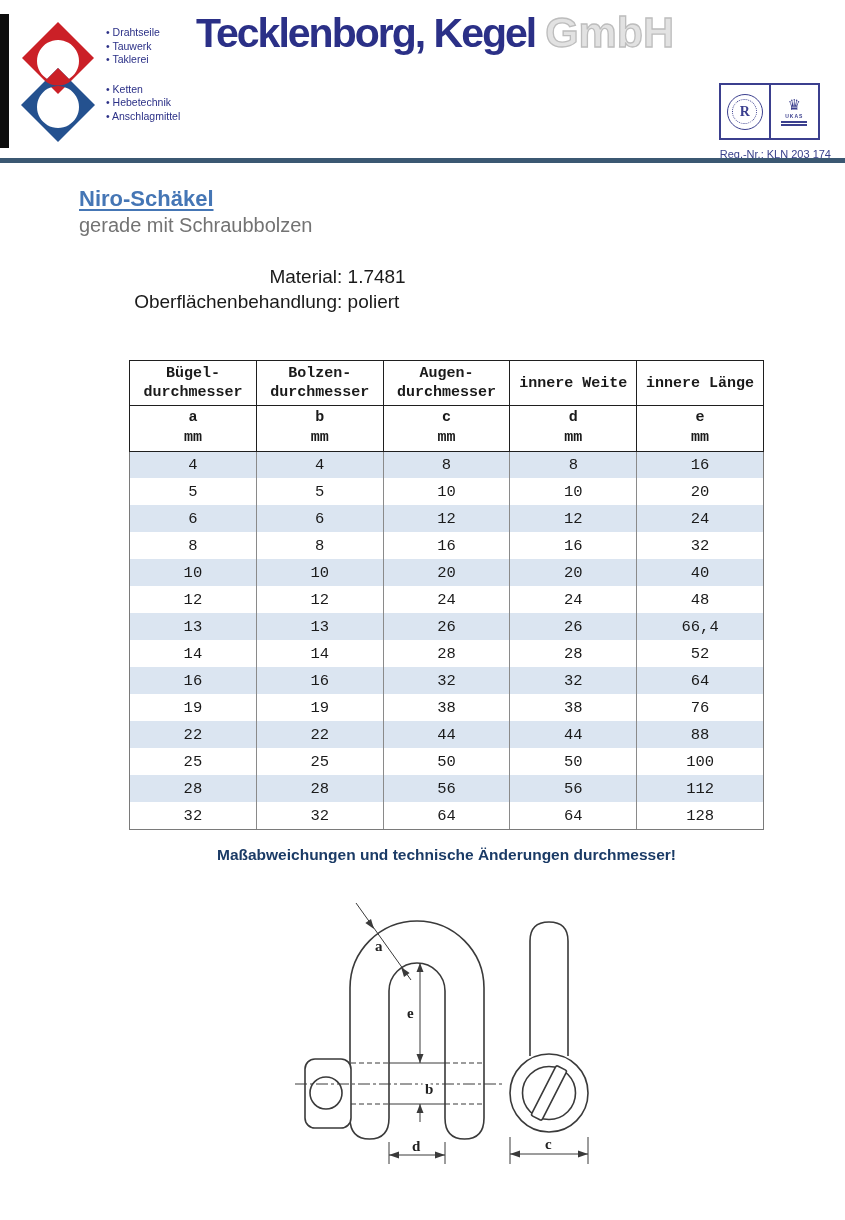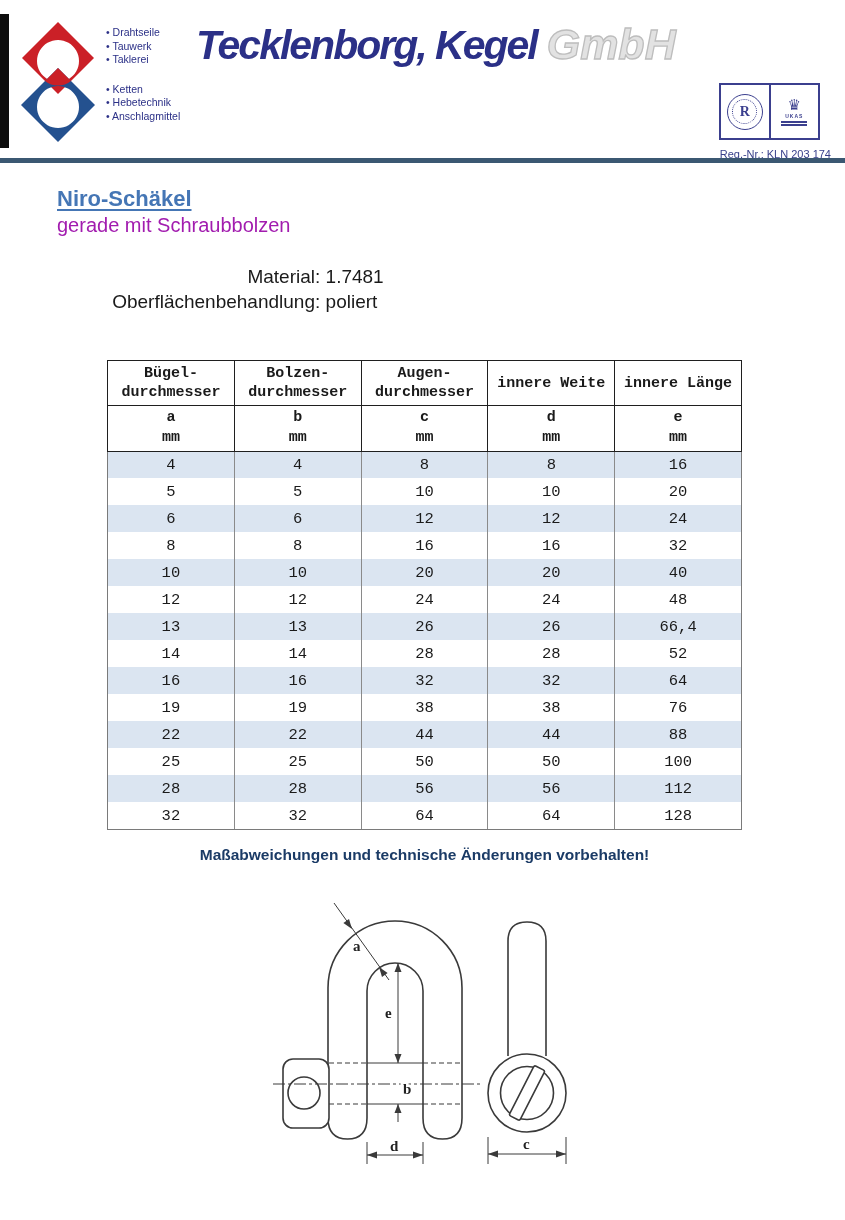--- a/index.html
+++ b/index.html
@@ -10,44 +10,44 @@
     font-family:"Liberation Sans", sans-serif; color:#1a1a1a;
   }
   
   .header { position:relative; height:163px; }
   .edge-bar { position:absolute; left:0; top:14px; width:9px; height:134px; background:#0d0d0d; }
   .logo { position:absolute; left:14px; top:14px; }
   .services { position:absolute; left:106px; top:26px; font-size:10.5px; line-height:13.5px; color:#2b3087; }
   .services ul { list-style:none; }
   .services ul + ul { margin-top:16px; }
   .services li::before { content:"• "; }
-  .brand { position:absolute; left:196px; top:20px; white-space:nowrap;
-    font-size:41px; font-weight:700; letter-spacing:-2px; color:#2b3087;font-style:italic; }
+  .brand { position:absolute; left:196px; top:8px; white-space:nowrap;
+    font-size:41px; font-weight:700; letter-spacing:-2px; color:#2b3087; }
   .brand .suffix { font-size:43px; letter-spacing:0; margin-left:10px;
     color:#e2e2e2; -webkit-text-stroke:1.3px #bdbdbd; }
   .cert { position:absolute; left:719px; top:83px; width:101px; height:57px;
     border:2px solid #3b3f8e; background:#fff; display:flex; align-items:stretch; }
   .cert-cell { flex:1; display:flex; flex-direction:column; align-items:center; justify-content:center; }
   .cert-divider { width:2px; background:#3b3f8e; }
   .seal-outer { width:36px; height:36px; border:1.6px solid #3b3f8e; border-radius:50%;
     display:flex; align-items:center; justify-content:center; }
   .seal-inner { width:25px; height:25px; border:1px dotted #3b3f8e; border-radius:50%;
     display:flex; align-items:center; justify-content:center;
     font-family:"Liberation Serif", serif; font-weight:700; font-size:14px; color:#3b3f8e; }
   .crown { font-size:15px; line-height:15px; color:#3b3f8e; }
   .ukas-word { font-size:5px; font-weight:700; letter-spacing:1px; color:#3b3f8e; margin-top:1px; }
   .ukas-bar { width:26px; height:2px; background:#3b3f8e; margin-top:1.5px; }
   .reg-no { position:absolute; right:14px; top:148px; font-size:11px; color:#39418c; }
   .rule { position:absolute; left:0; top:158px; width:100%; height:5px; background:#3b5872; }
   
-  .content { padding-left:57px; }
+  .content { padding-left:79px; }
   .doc-title { margin-top:23px; font-size:22px; font-weight:700; color:#4576b5;
     text-decoration:underline; text-decoration-thickness:2px; text-underline-offset:3px;
     display:inline-block; }
-  .doc-subtitle { font-size:20px; margin-top:2px; color:#a21caf; }
+  .doc-subtitle { font-size:20px; margin-top:2px; color:#737373; }
   .specs { margin-top:27px; font-size:19px; }
   .spec-row { line-height:25px; }
   .spec-label { display:inline-block; width:258px;text-align:right; }
   
   .spec-table { border-collapse:collapse; margin:46px 0 0 50px; width:635px;
     font-family:Liberation Mono, monospace; text-align:center; table-layout:fixed; }
   .spec-table thead th { border:1.6px solid #1f1f1f; font-weight:700; font-size:15px;
     line-height:1.28; padding:3px 2px; background:#fff; }
   .spec-table thead tr.units th { padding:2px 2px 4px; }
   .spec-table tbody td { font-size:15.5px; height:27px; padding:0;
@@ -279,21 +279,21 @@
           <tr>
             <td>32</td>
             <td>32</td>
             <td>64</td>
             <td>64</td>
             <td>128</td>
           </tr>
         </tbody>
     </table>
 
-    <div class="note">Maßabweichungen und technische Änderungen vorbehalten!</div>
+    <div class="note">Maßabweichungen und technische Änderungen durchmesser!</div>
 
     
     <svg class="diagram" width="370" height="292" viewBox="0 0 370 292">
 
       <path class="outline" d="M 112 222 L 112 95 A 28 28 0 0 1 168 95 L 168 222
                Q 168 243 187.5 243 Q 207 243 207 222 L 207 92
                A 67 67 0 0 0 73 92 L 73 222 Q 73 243 92.5 243 Q 112 243 112 222 Z"></path>
 
       <rect class="outline-f" x="28" y="163" width="46" height="69" rx="10"></rect>
       <circle class="outline" cx="49" cy="197" r="16"></circle>

